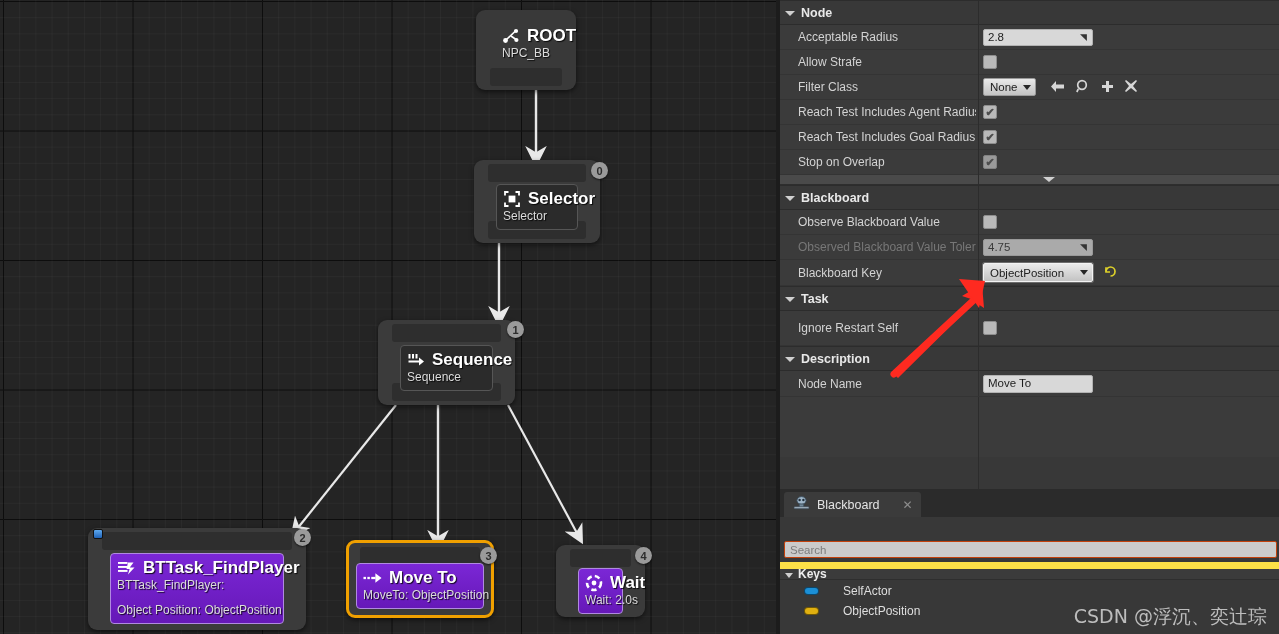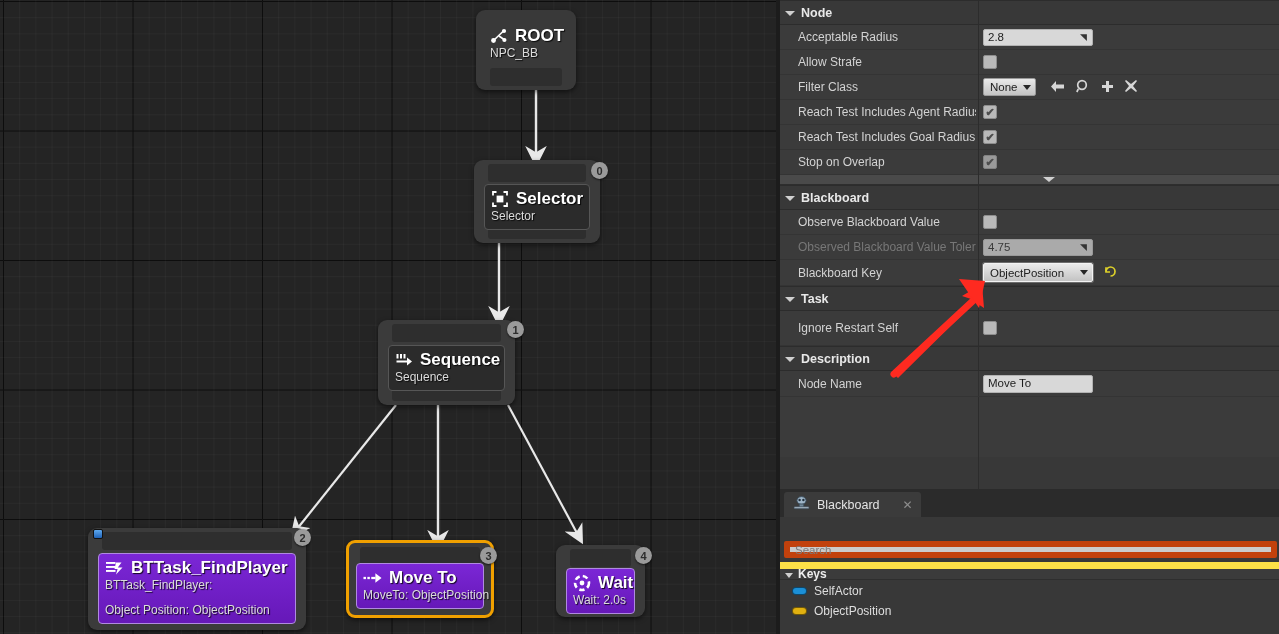--- a/index.html
+++ b/index.html
@@ -26,21 +26,21 @@
     overflow: hidden;
   }
   #wires { position: absolute; left: 0; top: 0; width: 776px; height: 634px; pointer-events: none; }
 
   
   .bt-node {
     position: absolute;
     border-radius: 9px;
     background: #3b3b3b;
     box-shadow: 0 2px 5px rgba(0,0,0,0.55);
-    padding: 12px 10px;
+    padding: 12px 22px;
   }
   .bt-node.sel-root { background: #393939; }
   .bt-node.highlight {
     border: 3px solid #f0a000;
     padding: 9px 7px;
     background: #3b3b3b;
   }
   
   .stub {
     position: absolute; left: 14px; right: 14px; height: 18px;
@@ -199,37 +199,37 @@
     position: absolute; left: 4px; top: 3px; height: 25px;
     background: #3b3b3b;
     border-top-left-radius: 3px; border-top-right-radius: 3px;
     display: flex; align-items: center; gap: 7px; padding: 0 8px 0 9px;
     color: #e4e4e4; font-size: 12.5px;
   }
   .tab .closex { color: #8e8e8e; font-size: 12px; margin-left: 16px; }
   .bbbody { position: absolute; left: 0; top: 28px; right: 0; bottom: 0; background: #383838; }
   .bbsearch {
     position: absolute; left: 4px; top: 24px; right: 2px; height: 17px;
-    background: #cbcbcb; border: 6px solid #c2410c; border-radius: 2px;
+    background: #cbcbcb; border: 1px solid #c2410c; border-radius: 2px;
     color: #7d7d7d; font-size: 11.5px; display: flex; align-items: center; padding-left: 5px;
   }
   .bbkeys-hdr {
     position: absolute; left: 0; top: 45px; right: 0; height: 18px;
     background: #3b3b3b; border-top: 7px solid #fde047; border-bottom: 1px solid #2e2e2e;
     display: flex; align-items: center; padding-left: 5px;
     color: #ececec; font-size: 12px; font-weight: bold;
   }
   .bbkeys-hdr .tri {
     width:0;height:0;margin-right:5px;
     border-left:4px solid transparent;border-top:5px solid #cfcfcf;border-right:4px solid transparent;
     transform: translateY(1px);
   }
   .bbrow {
     position: absolute; left: 0; right: 0; height: 19px;
-    display: flex; align-items: center; padding-left: 12px; gap: 7px;
+    display: flex; align-items: center; padding-left: 24px; gap: 24px;
     color: #dedede; font-size: 12px;
   }
   .keyswatch { width: 15px; height: 8px; border-radius: 4px; border: 1px solid rgba(0,0,0,.5); }
 
   .watermark {
     position: absolute; right: 12px; bottom: 4px;
     color: #c9c9c9; font-size: 19px; opacity: .92;
     font-family: "DejaVu Sans", sans-serif;
     white-space: nowrap; pointer-events: none;
   }
@@ -576,13 +576,14 @@
           <span>SelfActor</span>
         </div>
         <div class="bbrow" style="top:84px;">
           <span class="keyswatch" style="background:#e0b010;"></span>
           <span>ObjectPosition</span>
         </div>
       </div>
     </div>
   </div>
 
+  <div class="watermark">CSDN @浮沉、奕辻琮</div>
 </div>
 
 </body></html>

